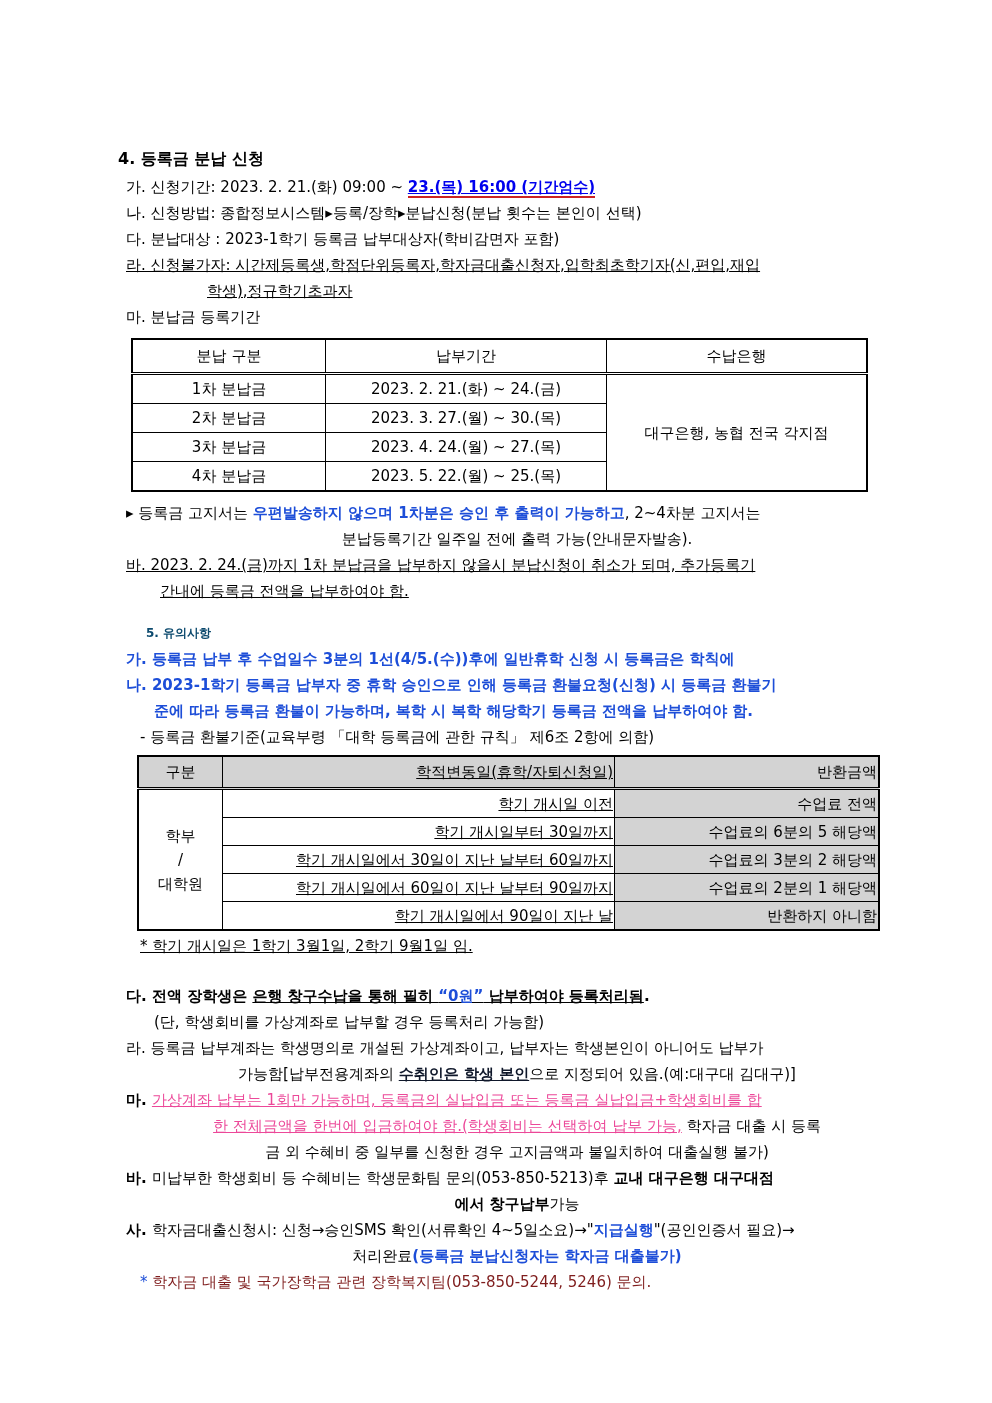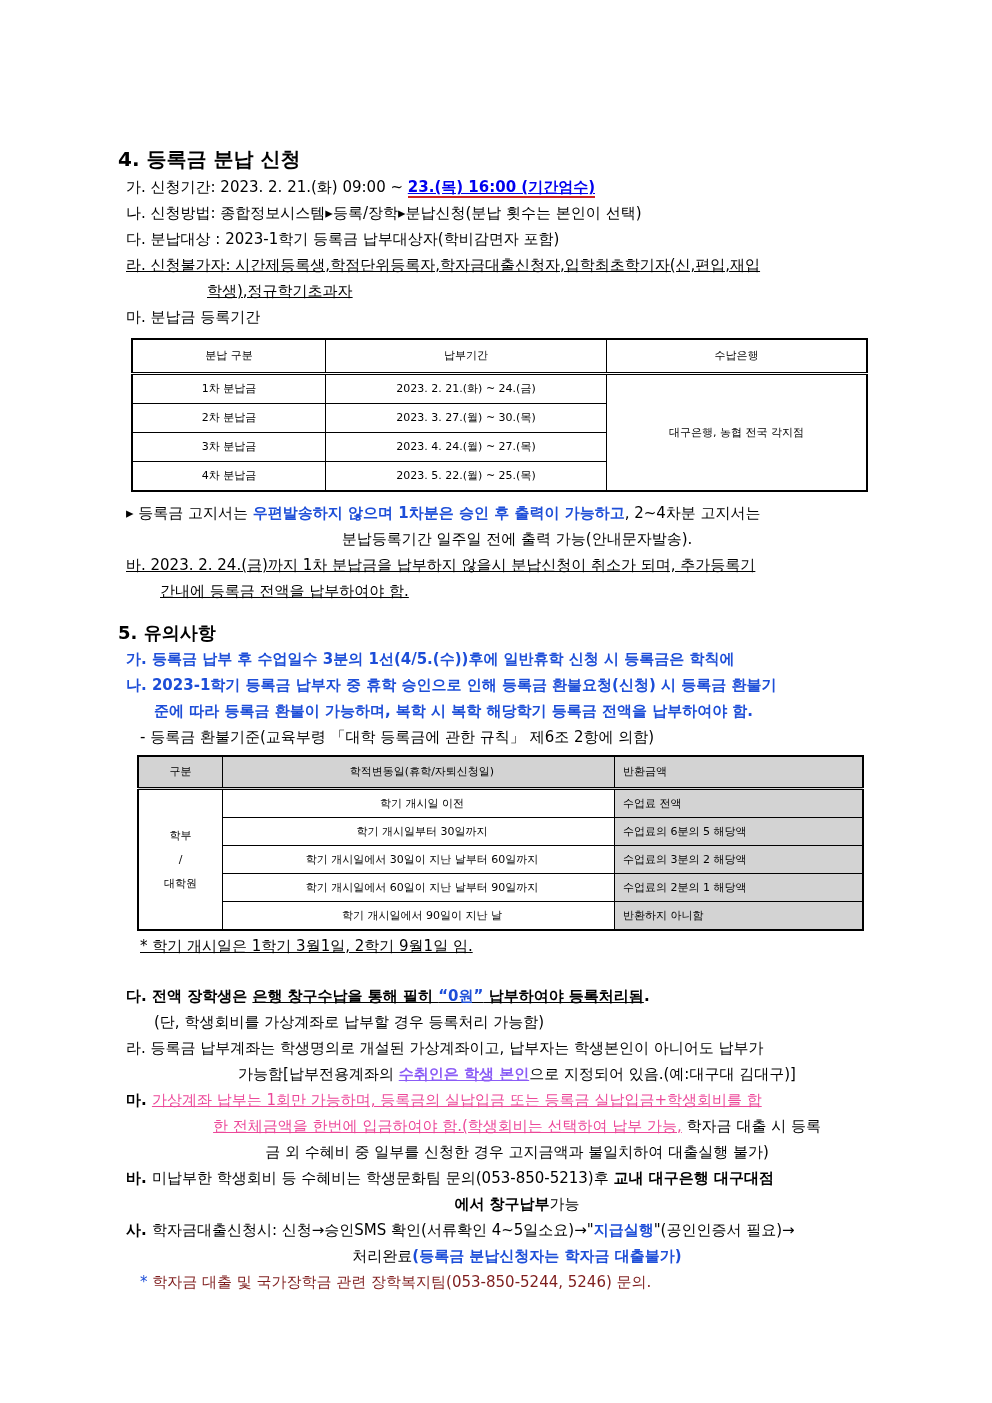--- a/index.html
+++ b/index.html
@@ -3,55 +3,55 @@
 <meta charset="utf-8">
 <style>
   html,body { margin:0; padding:0; background:#fff; }
   .page {
     position:relative; width:992px; height:1403px; background:#ffffff;
     font-family:"DejaVu Sans","Liberation Sans",sans-serif;
     color:#000; overflow:hidden;
   }
   .content { position:absolute; left:118px; top:146px; width:768px; font-size:15px; line-height:26px; }
   .line { white-space:nowrap; }
-  .h4 { font-weight:bold; font-size:20px; margin-bottom:2px; }
-  .h5 { font-weight:bold; font-size:18px; color:#000000; margin-top:16px; margin-bottom:0px; }
+  .h4 { font-weight:bold; font-size:16px; margin-bottom:2px; }
+  .h5 { font-weight:bold; font-size:12px; color:#0c4a6e; margin-top:16px; margin-bottom:0px;margin-left:28px; }
   .ind8  { padding-left:8px; }
   .ind30 { padding-left:30px;text-align:center; }
   .ind36 { padding-left:36px; }
   .ind42 { padding-left:42px; }
   .ind89 { padding-left:89px; }
   .ind22 { padding-left:22px; }
   .u  { text-decoration:underline; }
   .blue { color:#7f1d1d; }
   .red  { color:#1d4ed8; }
   .b { font-weight:bold; }
   .deadline {
     color:#0000ee; font-weight:bold; text-decoration:underline;
     border-bottom:2px solid #cc2222; padding-bottom:0px;
   }
-  .bluelink { color:#8b5cf6; font-weight:bold; text-decoration:underline; }
+  .bluelink { color:#0f172a; font-weight:bold; text-decoration:underline; }
   .blueu { color:#ec4899; text-decoration:underline; }
 
-  table { border-collapse:collapse; table-layout:fixed; font-size:11px; line-height:24px; }
+  table { border-collapse:collapse; table-layout:fixed; font-size:15px; line-height:24px; }
   .t1 { margin:8px 0 8px 13px; width:725px; }
   .t2 { margin:5px 0 2px 19px; width:701px;border-radius:19px; }
   td, th { border:1px solid #000; font-weight:normal; }
   .t1, .t2 { border:2px solid #000; }
   .t1 th, .t2 th { border-bottom:3px double #000; }
   .t1 th { height:30px; text-align:center; }
   .t1 td { height:26px; text-align:center; }
   .t1 .c1 { width:190px; }
   .t1 .c2 { width:278px; }
   .t1 .c3 { width:257px; }
   .t2 th { height:28px; text-align:center; background:#d3d3d3; }
   .t2 td { height:25px; }
   .t2 .c1 { width:81px; text-align:center; }
-  .t2 .c2 { width:382px; text-align:center; padding-left:8px; }
-  .t2 .c3 { width:238px; text-align:left; padding-left:8px; }
+  .t2 .c2 { width:382px; text-align:right; padding-left:8px;text-decoration:underline; }
+  .t2 .c3 { width:238px; text-align:right; padding-left:24px; }
   .gray { background:#d3d3d3; }
   .gap24 { height:24px; }
 </style>
 </head>
 <body>
 
 <div class="page">
   <div class="content">
 
     <div class="line h4">4. 등록금 분납 신청</div>

